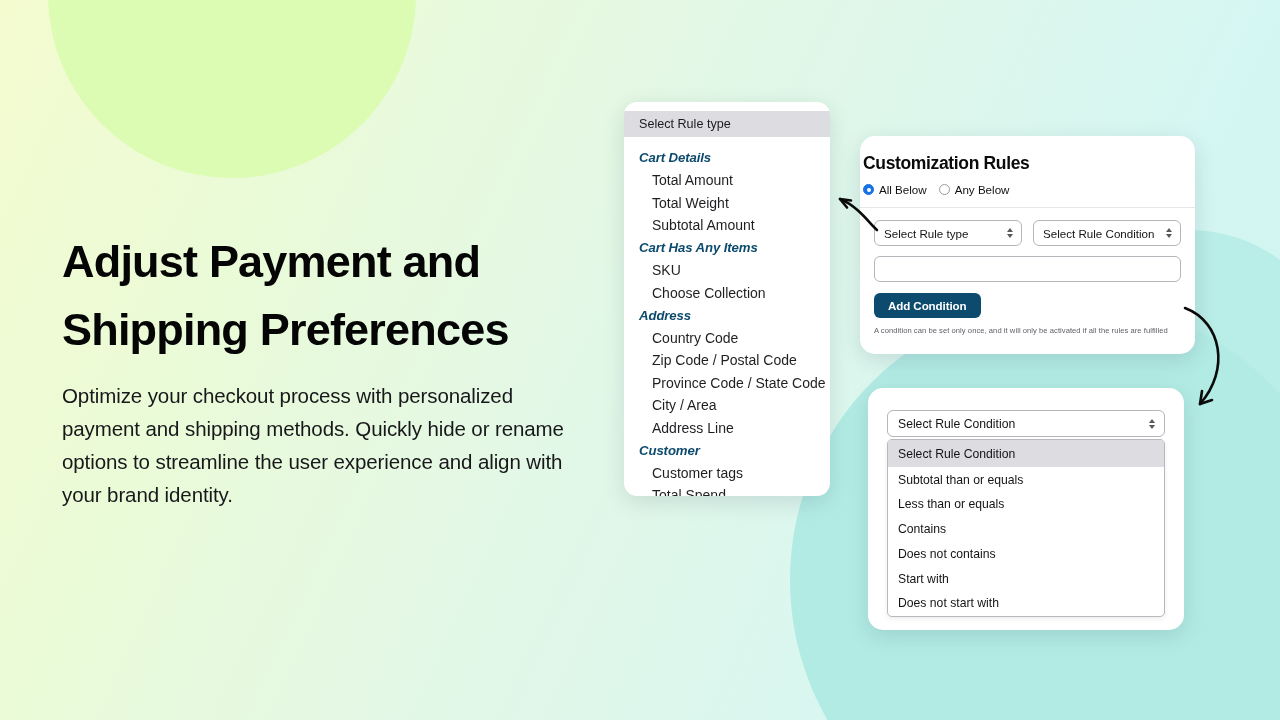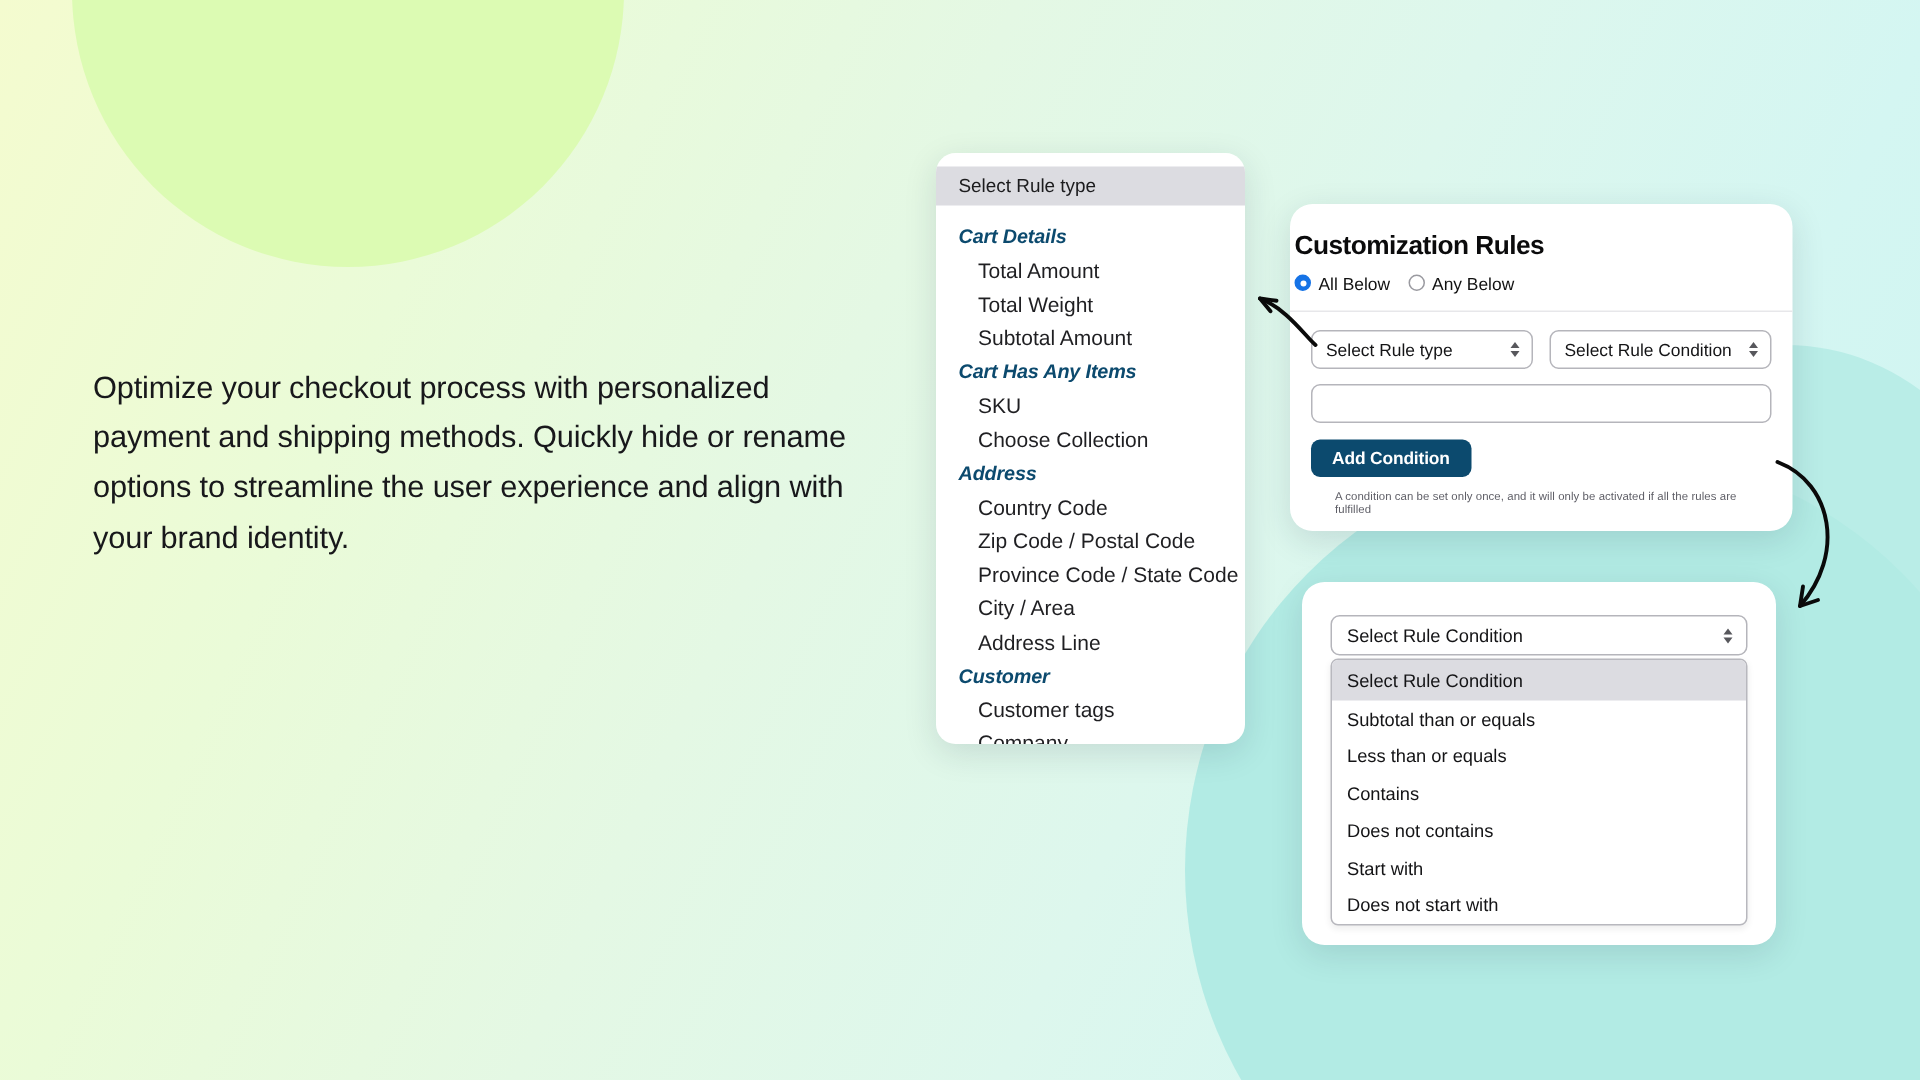--- a/index.html
+++ b/index.html
@@ -102,21 +102,21 @@
     left: 860px; top: 136px;
     width: 335px; height: 218px;
     border-radius: 15px;
   }
   #cust-head { padding: 17px 16px 11px 3px; border-bottom: 1px solid #e7e7ea; }
   #cust-title {
     font-size: 17.5px; font-weight: 700; color: #0b0b0c;
     letter-spacing: -0.35px;
   }
   #radio-row { display: flex; align-items: center; gap: 12px; margin-top: 9px; }
-  .radio-opt { display: flex; align-items: flex-start; gap: 5px; }
+  .radio-opt { display: flex; align-items: center; gap: 5px; }
   .radio {
     width: 11px; height: 11px; border-radius: 50%;
     border: 1px solid #9a9aa0; background: #fff;
     position: relative; flex: 0 0 auto;
   }
   .radio.on { border-color: #1673e6; background: #1673e6; }
   .radio.on::after {
     content: ""; position: absolute; left: 2.6px; top: 2.6px;
     width: 4px; height: 4px; border-radius: 50%; background: #fff;
   }
@@ -155,21 +155,20 @@
     border: none; border-radius: 6px;
     height: 25px; padding: 0 14px;
     font-size: 11.6px; font-weight: 700;
     font-family: inherit; cursor: pointer;
     letter-spacing: -0.1px;
   }
   #cust-note {
     margin-top: 8px;
     font-size: 7.6px; color: #5e5e66;
     letter-spacing: 0.05px;
-    margin-left: 16px;
   }
 
   
   #cond-card {
     left: 868px; top: 388px;
     width: 316px; height: 242px;
     border-radius: 15px;
     padding: 22px 19px;
   }
   #cond-select {
@@ -197,20 +196,24 @@
 </head>
 <body>
 
 <div id="stage">
 
   <div class="blob" id="blob-green"></div>
   <div class="blob" id="blob-teal-2"></div>
   <div class="blob" id="blob-teal"></div>
 
   <div id="hero">
+    <h1 id="hero-title">
+      <span>Adjust Payment and</span><br>
+      <span>Shipping Preferences</span>
+    </h1>
     <p id="hero-sub">Optimize your checkout process with personalized payment and shipping methods. Quickly hide or rename options to streamline the user experience and align with your brand identity.</p>
   </div>
 
   <div class="card" id="rule-type-card">
     <div id="rule-type-header">Select Rule type</div>
     <div id="rule-type-list">
         <div class="rt-group">Cart Details</div>
         <div class="rt-item">Total Amount</div>
         <div class="rt-item">Total Weight</div>
         <div class="rt-item">Subtotal Amount</div>
@@ -218,20 +221,21 @@
         <div class="rt-item">SKU</div>
         <div class="rt-item">Choose Collection</div>
         <div class="rt-group">Address</div>
         <div class="rt-item">Country Code</div>
         <div class="rt-item">Zip Code / Postal Code</div>
         <div class="rt-item">Province Code / State Code</div>
         <div class="rt-item">City / Area</div>
         <div class="rt-item">Address Line</div>
         <div class="rt-group">Customer</div>
         <div class="rt-item">Customer tags</div>
+        <div class="rt-item">Total Spend</div>
         <div class="rt-item">Company</div>
       </div>
   </div>
 
   <div class="card" id="cust-card">
     <div id="cust-head">
       <div id="cust-title">Customization Rules</div>
       <div id="radio-row">
         <div class="radio-opt">
           <span class="radio on"></span>

